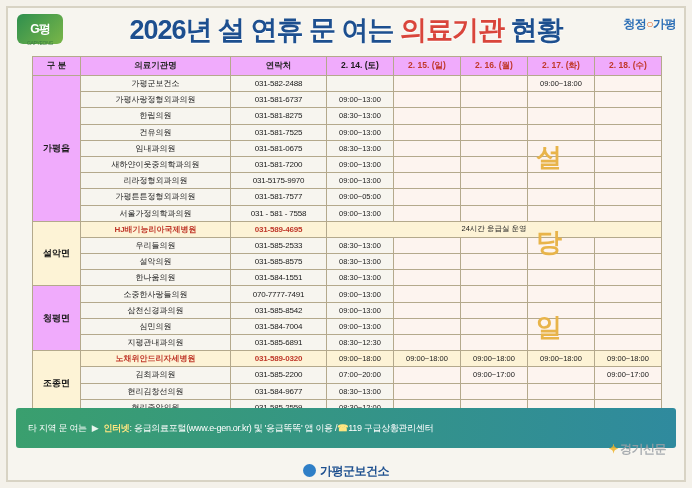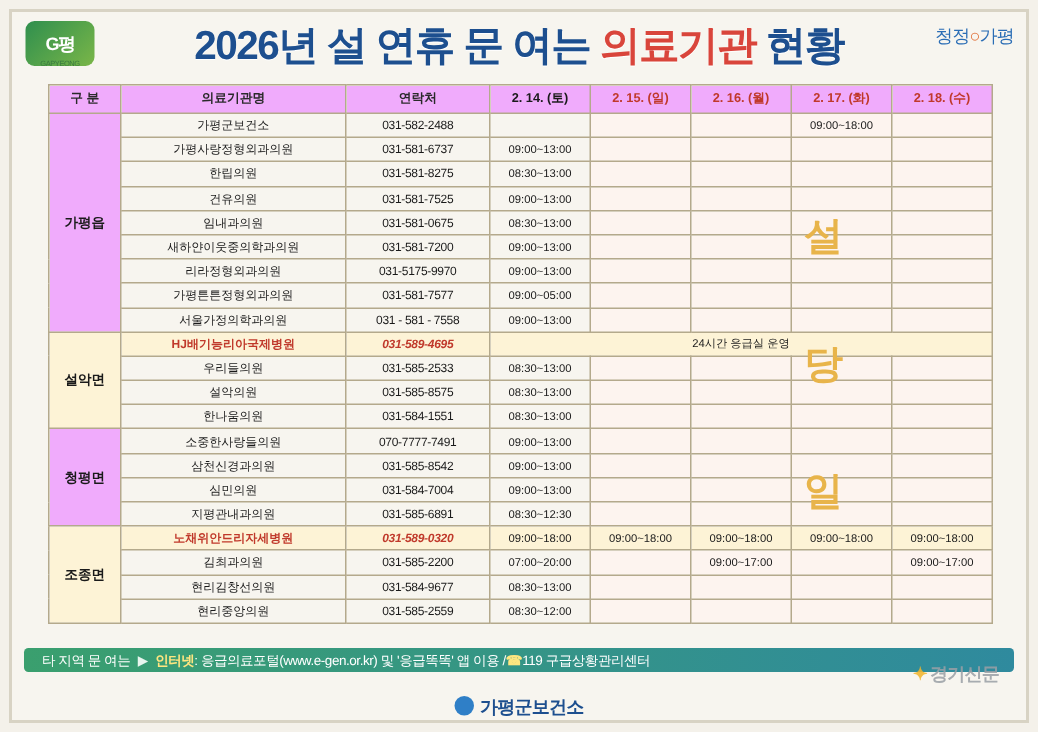--- a/index.html
+++ b/index.html
@@ -40,21 +40,21 @@
     position:absolute;left:0;right:0;top:12px;
     text-align:center;
     font-size:27px;font-weight:bold;letter-spacing:-1px;
     color:#1d4f8f;
     font-family:"Liberation Sans", sans-serif;
     text-shadow:0 1px 0 #fff;
   }
   .title .hi{color:#d9453b;}
   .brand-right{
     position:absolute;right:16px;top:16px;
-    font-size:12px;color:#2a6db5;font-weight:normal;letter-spacing:-0.5px;
+    font-size:12px;color:#2a6db5;font-weight:bold;letter-spacing:-0.5px;
   }
   .brand-right .o{color:#e0662a;}
   
   table.main{
     position:absolute;left:32px;top:56px;
     width:628px;
     border-collapse:collapse;
     font-size:8px;
     table-layout:fixed;
   }
@@ -83,30 +83,30 @@
   td.gubun{
     background:#f0abfc;font-weight:bold;font-size:9px;
   }
   td.name{
     text-align:left;padding-left:6px;font-size:8px;
   }
   td.tel{font-size:8px;letter-spacing:-0.2px;}
   td.hour{font-size:7.5px;}
   .row-hl td{background:#fdf3d6;}
   .row-hl td.name{color:#c0392b;font-weight:bold;}
-  .row-hl td.tel{color:#c0392b;font-weight:bold;font-style:italic;}
+  .row-hl td.tel{color:#c0392b;font-weight:bold;}
   .mega{
     color:#e8b44a;font-size:26px;font-weight:bold;
     font-family:"Liberation Sans", sans-serif;
   }
   .holiday-cell{background:#fdf4ef;}
   .span-note{font-size:8px;margin-left:28px;}
   
   .footer-bar{
-    position:absolute;left:16px;right:16px;bottom:40px;height:16px;
+    position:absolute;left:16px;right:16px;bottom:40px;height:40px;
     background:linear-gradient(90deg,#3a9f6e,#2f8a9e);
     border-radius:3px;
     display:flex;align-items:center;
     padding:0 12px;
     box-sizing:border-box;
     color:#ffffff;font-size:9px;letter-spacing:-0.3px;
   }
   .footer-bar .seg{white-space:nowrap;}
   .footer-bar .yellow{color:#ffe680;font-weight:bold;}
   .footer-bar .sep{margin:0 5px;color:#e8f5ee;}

